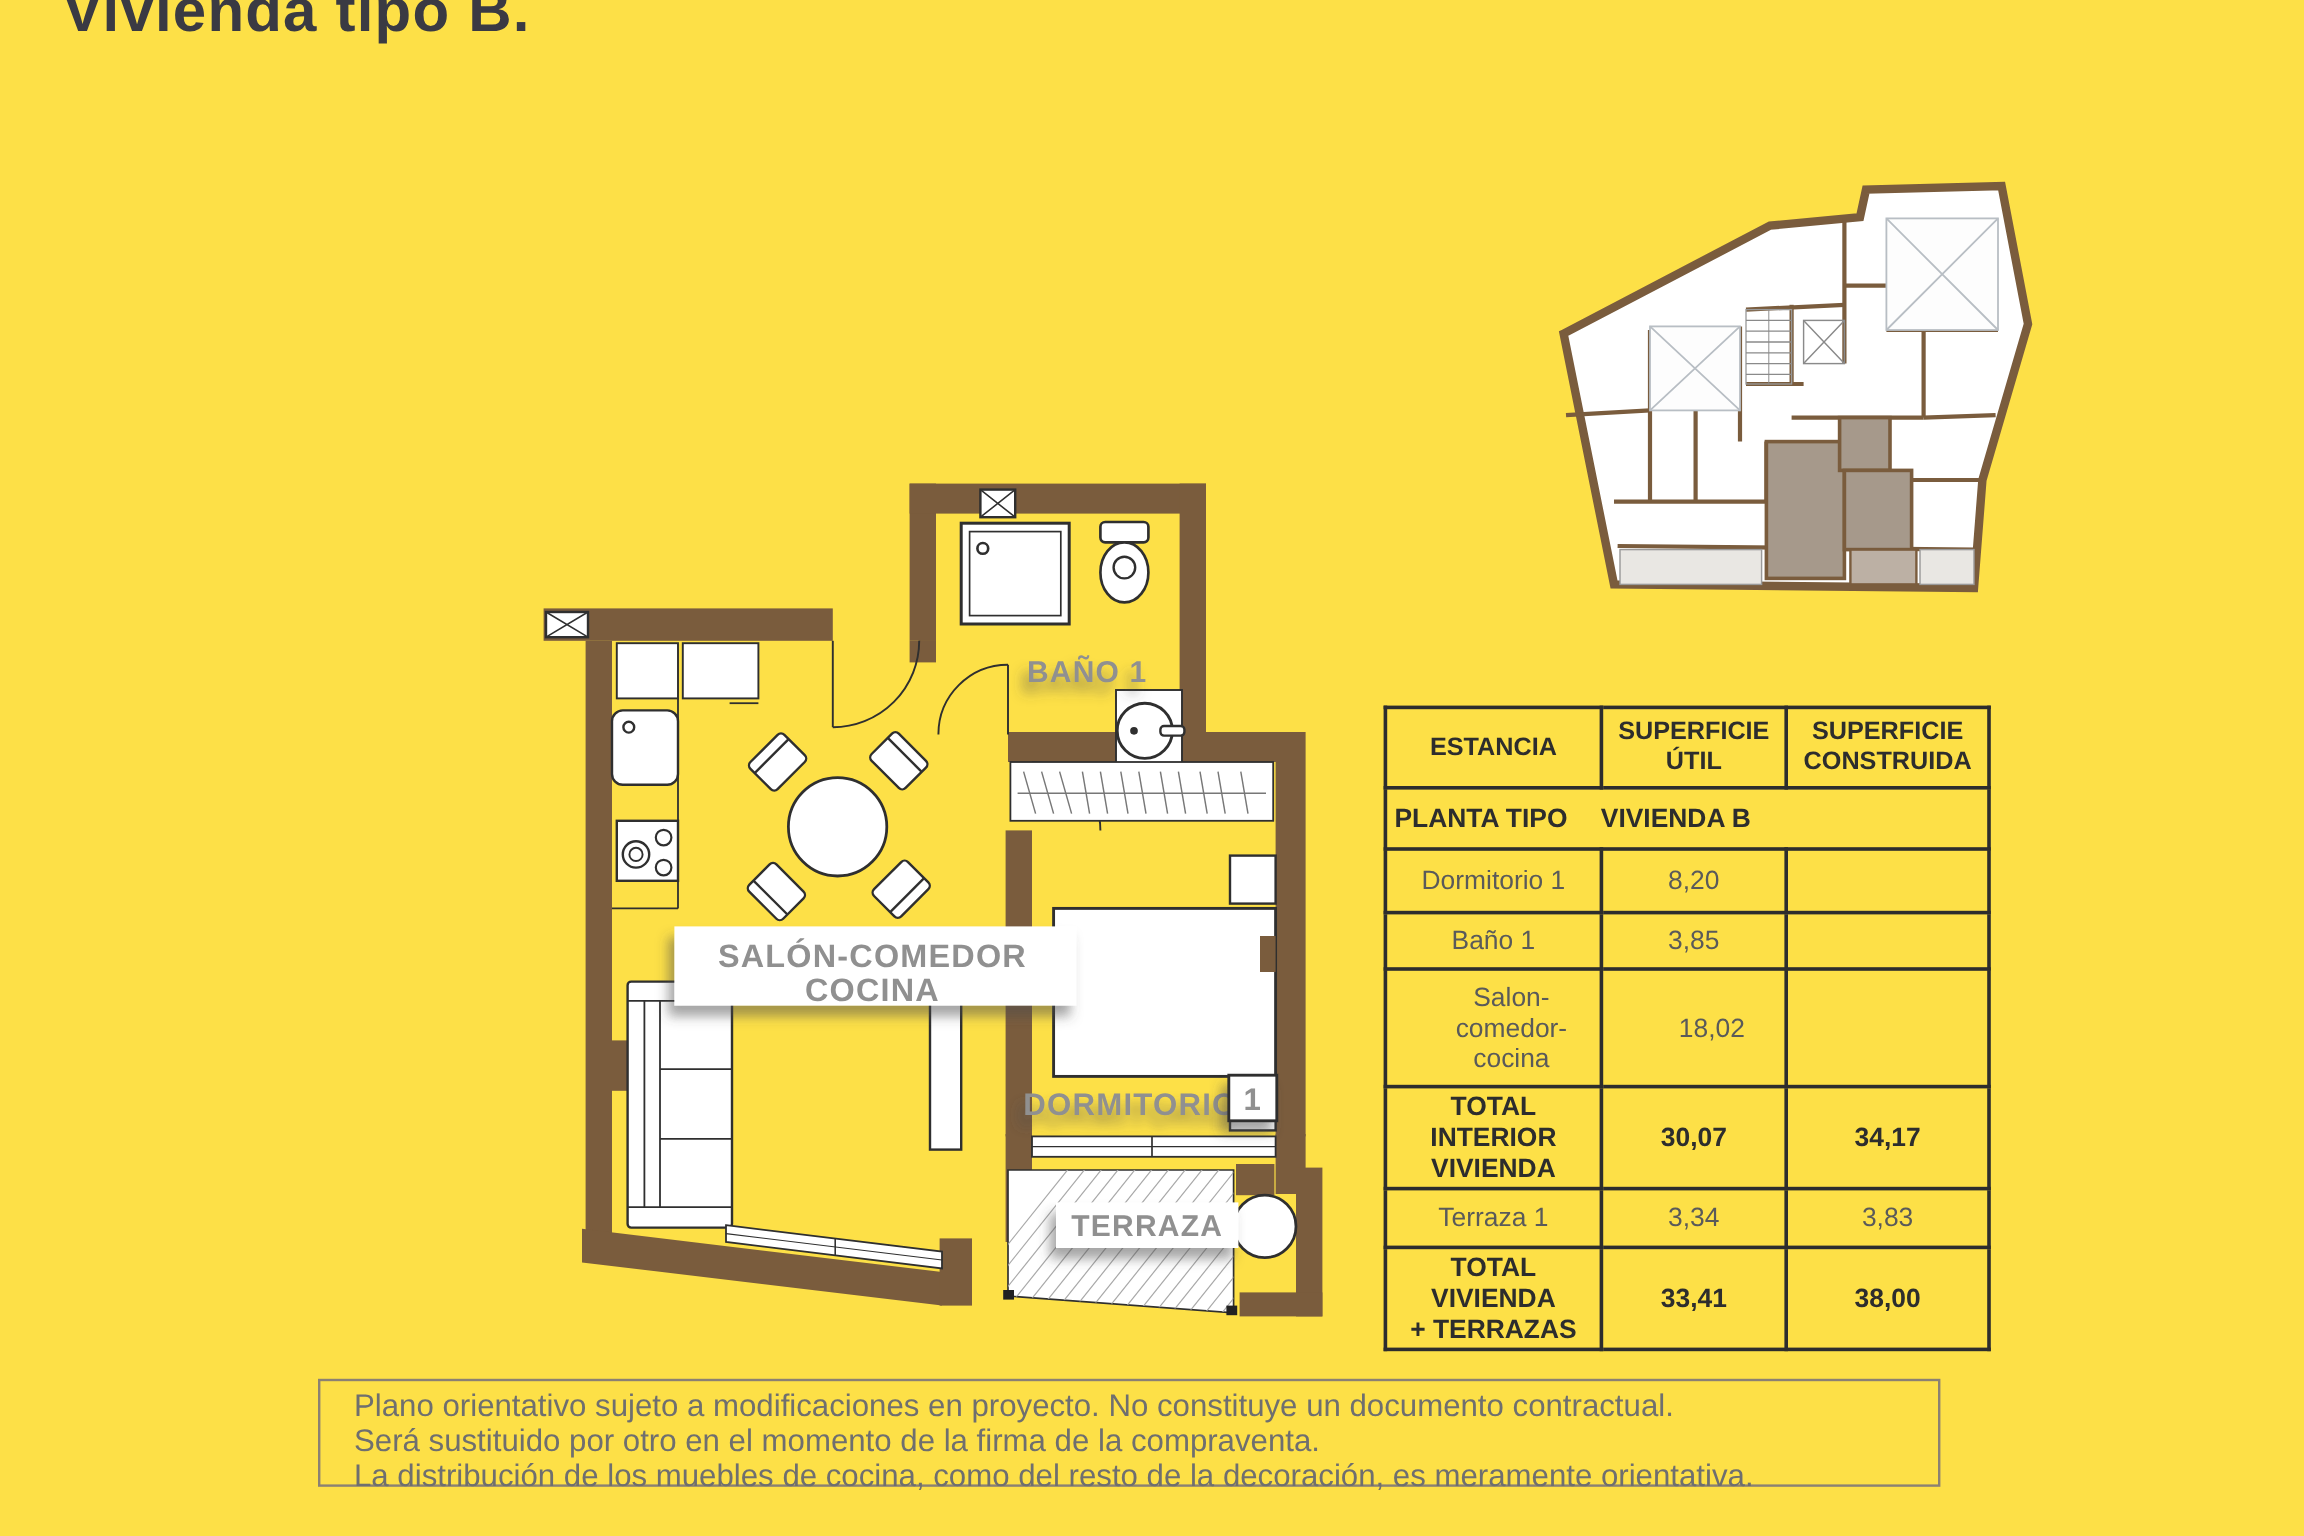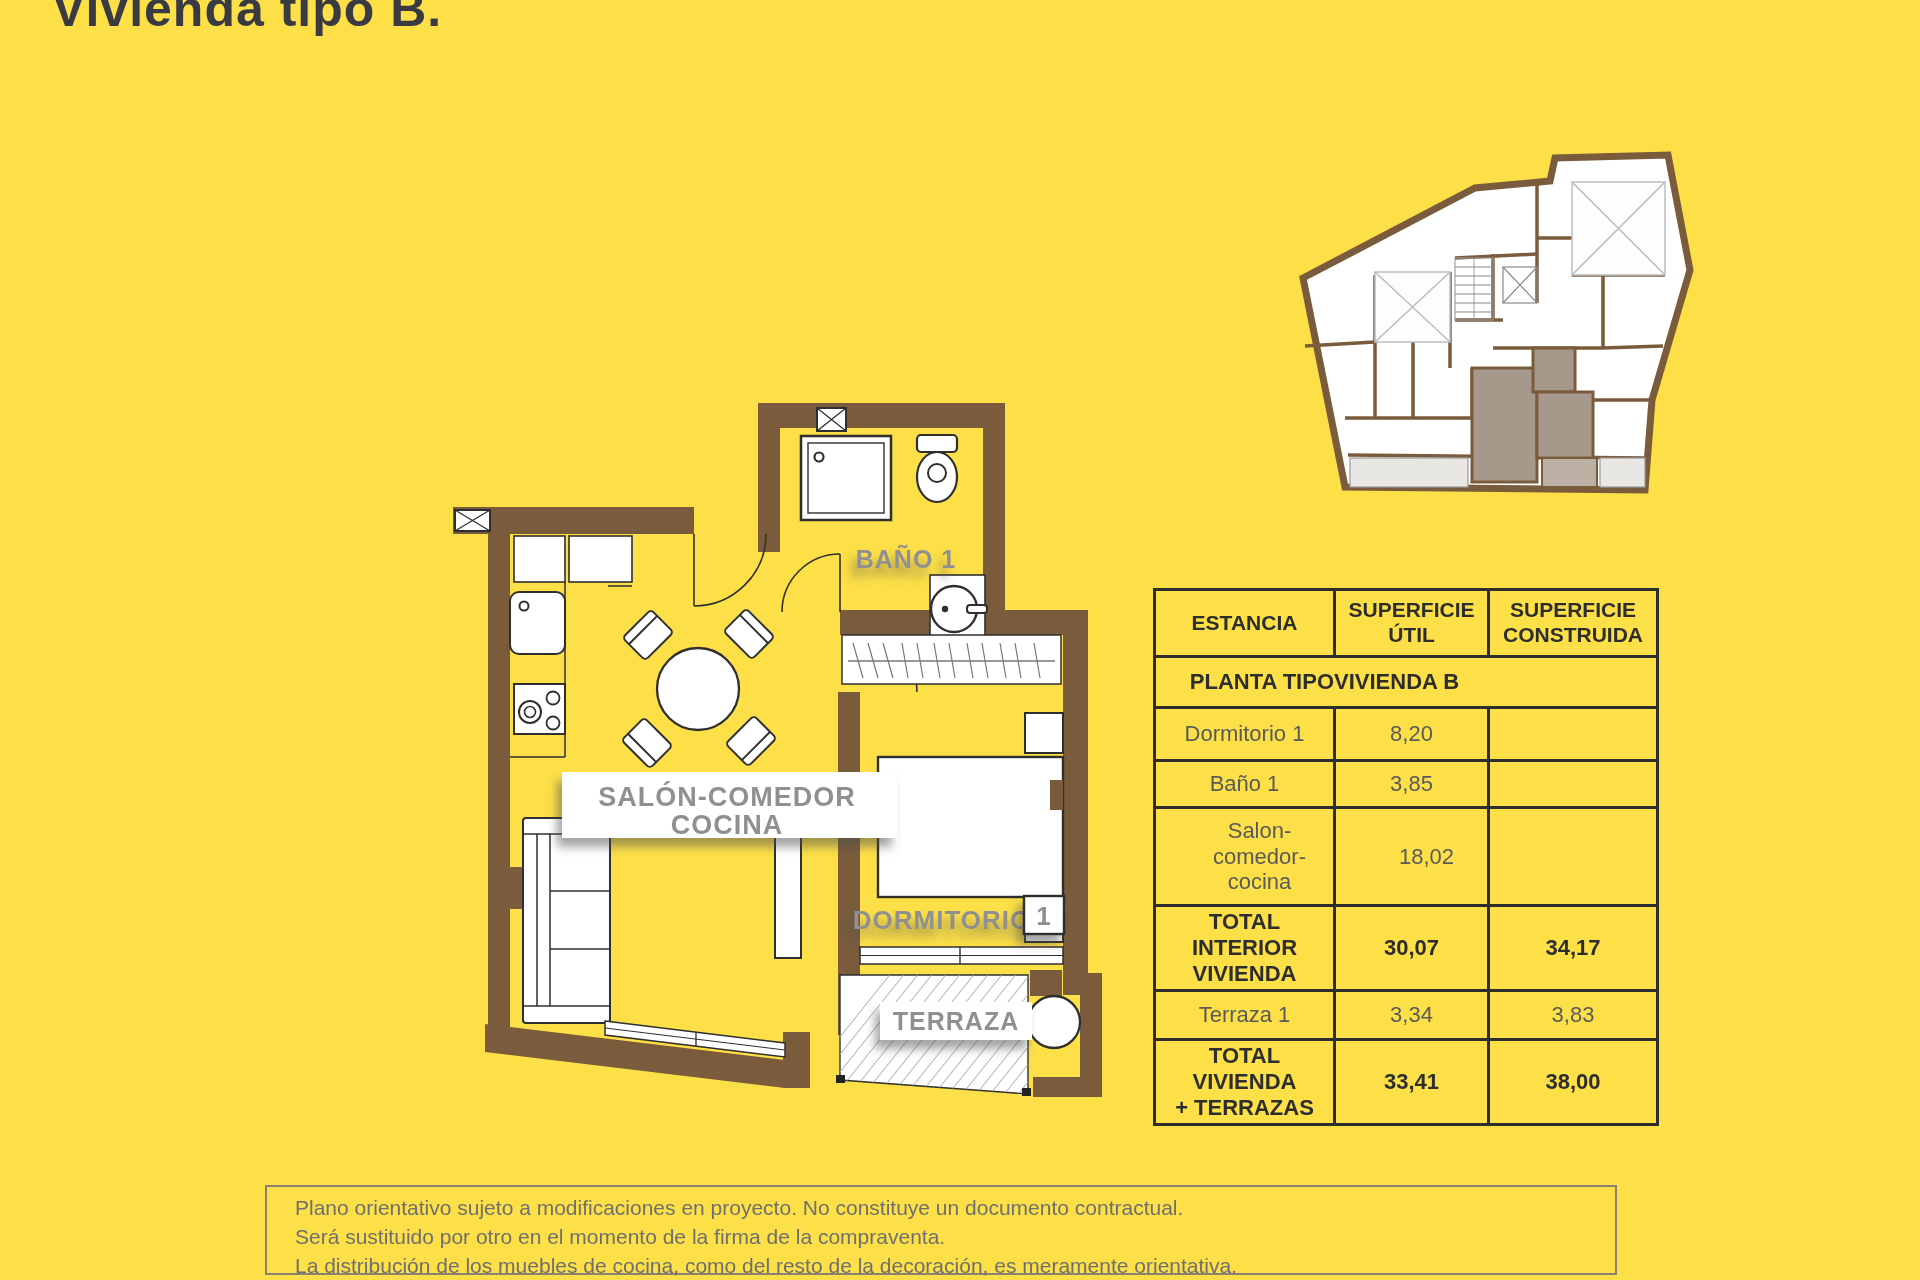--- a/index.html
+++ b/index.html
@@ -19,26 +19,26 @@
         font-size:22px;line-height:1.18;overflow:hidden;}
   table.area th{font-size:21px;font-weight:bold;text-align:center;height:60px;}
   td.room{text-align:center;padding-left:9px;color:#5a5a5a;}
   td.num{text-align:center;color:#5a5a5a;}
   tr.bold td{font-weight:bold;color:#2d2d2d;}
   tr.bold td.num{color:#2d2d2d;}
   td.sub{font-weight:bold;}
   .subflex{display:flex;}
   .subflex .lbl{flex:0 0 172px;}
   .lineblock span{display:block;}
-  tr.h50 td{height:44px;text-align:right;} tr.h52 td{height:46px;} tr.h46 td{height:40px;}
+  tr.h50 td{height:44px;} tr.h52 td{height:46px;} tr.h46 td{height:40px;}
   tr.h97 td{height:91px;padding-left:36px;} tr.h62 td{height:56px;} tr.h48 td{height:42px;} tr.h84 td{height:78px;}
   
   #disclaimer{position:absolute;left:265px;top:1149px;width:1352px;height:90px;
       border:2px solid #8b8173;box-sizing:border-box;padding:6px 10px 0 28px;
-      font-size:21px;line-height:29px;color:#6f6f6f;margin-top:36px;}
+      font-size:26px;line-height:29px;color:#6f6f6f;}
   
   .lw{fill:#7a5c3d;stroke:none;}
   .fx{fill:#ffffff;stroke:#2f2f2f;}
   .thin{stroke:#2f2f2f;fill:none;}
   text.plab{font-family:"Liberation Sans",sans-serif;font-weight:bold;fill:#909090;letter-spacing:1px;}
 </style>
 </head>
 <body>
 
 <div id="page">

